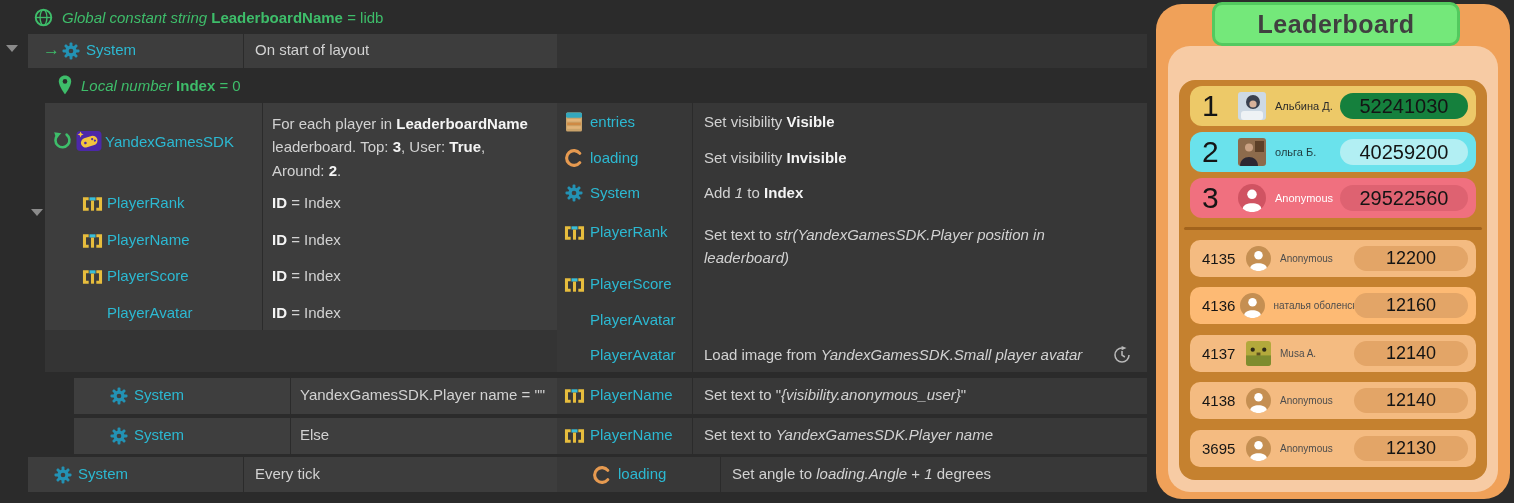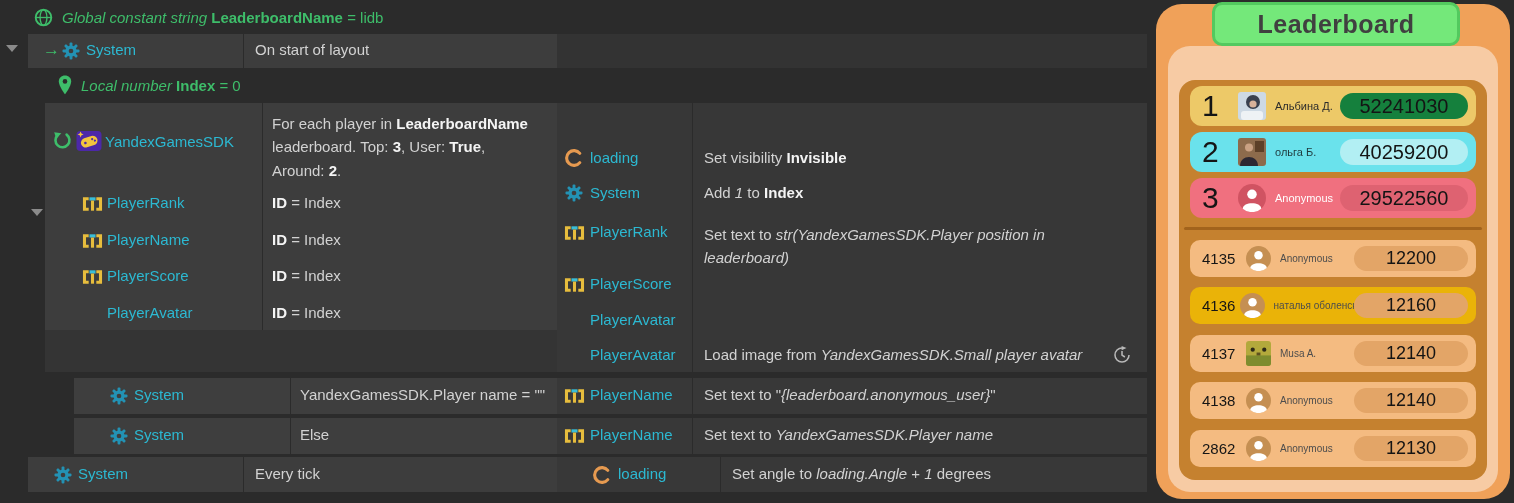--- a/index.html
+++ b/index.html
@@ -200,20 +200,27 @@
       </div>
       <div class="crow" style="top:200px;">
         <span class="abs objname" style="left:62px;top:1px;">PlayerAvatar</span>
         <span class="abs txt" style="left:227px;top:1px;"><span class="run-b">ID</span><span> = Index</span></span>
       </div>
     </div>
     <div class="abs" style="left:45px;top:330px;width:512px;height:42px;background:#343434;"></div>
 
     <div class="block" style="left:557px;top:103px;width:590px;height:269px;background:#373737;">
       <div class="vline" style="left:135px;height:269px;"></div>
+      <div class="arow" style="top:9px;">
+        <svg class="ic abs" width="18" height="20" style="left:8px;top:0;">
+            <use href="#sym-entries"></use>
+          </svg>
+        <span class="abs objname" style="left:33px;top:1px;">entries</span>
+        <span class="abs txt" style="left:147px;top:1px;"><span>Set visibility </span><span class="run-b">Visible</span></span>
+      </div>
       <div class="arow" style="top:45px;">
         <svg class="ic abs" width="20" height="20" style="left:7px;top:0;">
             <use href="#sym-loading"></use>
           </svg>
         <span class="abs objname" style="left:33px;top:1px;">loading</span>
         <span class="abs txt" style="left:147px;top:1px;text-align:center;"><span>Set visibility </span><span class="run-b">Invisible</span></span>
       </div>
       <div class="arow" style="top:80px;">
         <svg class="ic abs" width="18" height="18" style="left:8px;top:1px;">
             <use href="#sym-gear"></use>
@@ -254,21 +261,21 @@
         <span class="abs objname" style="left:60px;top:8px;">System</span>
         <div class="vline" style="left:216px;height:36px;"></div>
         <span class="abs txt" style="left:226px;top:8px;">YandexGamesSDK.Player name = ""</span>
       </div>
       <div class="abs" style="left:483px;top:0;right:0;height:36px;">
         <div class="vline" style="left:135px;height:36px;"></div>
         <svg class="ic abs" width="21" height="16" style="left:7px;top:10px;">
             <use href="#sym-text"></use>
           </svg>
         <span class="abs objname" style="left:33px;top:8px;">PlayerName</span>
-        <span class="abs txt" style="left:147px;top:8px;"><span>Set text to "</span><span class="run-i">{leaderboard.anonymous_user}</span><span>"</span></span>
+        <span class="abs txt" style="left:147px;top:8px;"><span>Set text to "</span><span class="run-i">{visibility.anonymous_user}</span><span>"</span></span>
       </div>
     </div>
 
     <div class="block" style="left:74px;top:418px;width:1073px;height:36px;background:#383838;">
       <div class="abs" style="left:0;top:0;width:483px;height:36px;background:#3e3e3e;">
         <svg class="ic abs" width="18" height="18" style="left:36px;top:9px;">
             <use href="#sym-gear"></use>
           </svg>
         <span class="abs objname" style="left:60px;top:8px;">System</span>
         <div class="vline" style="left:216px;height:36px;"></div>
@@ -336,21 +343,21 @@
       <div class="lbdivider" style="background-color: rgb(162, 99, 28);"></div>
 
       <div class="lbrow sm" style="top: 160px; background-color: rgb(244, 187, 129);">
         <span class="rank-sm">4135</span>
         <svg class="avatar" width="25" height="25" style="color:#c58f52;">
             <use href="#sym-anon"></use>
           </svg>
         <span class="pname">Anonymous</span>
         <span class="pill" style="background-color: rgb(227, 165, 103);">12200</span>
       </div>
-      <div class="lbrow sm" style="top: 207px; background-color: #eab308;">
+      <div class="lbrow sm" style="top: 207px; background-color: #fdba74;">
         <span class="rank-sm">4136</span>
         <svg class="avatar" width="25" height="25" style="color:#c58f52;">
             <use href="#sym-anon"></use>
           </svg>
         <span class="pname">наталья оболенская</span>
         <span class="pill" style="background-color: rgb(227, 165, 103);">12160</span>
       </div>
       <div class="lbrow sm" style="top: 255px; background-color: rgb(244, 187, 129);">
         <span class="rank-sm">4137</span>
         <svg class="avatar" width="25" height="25" style="border-radius:3px;">
@@ -361,21 +368,21 @@
       </div>
       <div class="lbrow sm" style="top: 302px; background-color: rgb(244, 187, 129);">
         <span class="rank-sm">4138</span>
         <svg class="avatar" width="25" height="25" style="color:#c58f52;">
             <use href="#sym-anon"></use>
           </svg>
         <span class="pname">Anonymous</span>
         <span class="pill" style="background-color: rgb(227, 165, 103);">12140</span>
       </div>
       <div class="lbrow sm" style="top: 350px; background-color: rgb(244, 187, 129);">
-        <span class="rank-sm">2862</span>
+        <span class="rank-sm">3695</span>
         <svg class="avatar" width="25" height="25" style="color:#c58f52;">
             <use href="#sym-anon"></use>
           </svg>
         <span class="pname">Anonymous</span>
         <span class="pill" style="background-color: rgb(227, 165, 103);">12130</span>
       </div>
     </div>
     <div class="banner" style="background-color: rgb(116, 232, 122); border-color: rgb(83, 201, 95); color: #404040;">
       <span>Leaderboard</span>
     </div>

